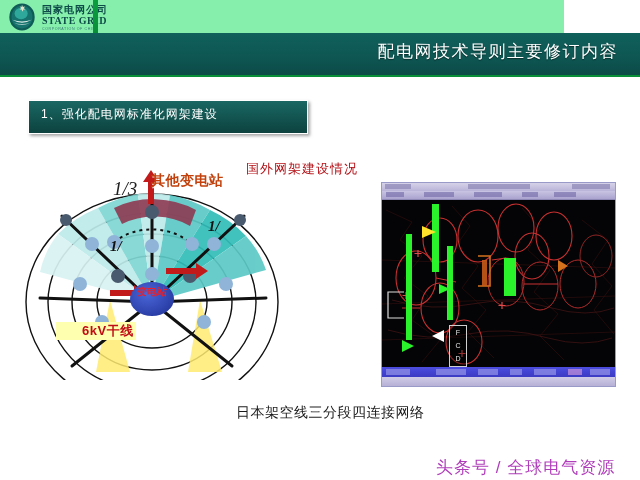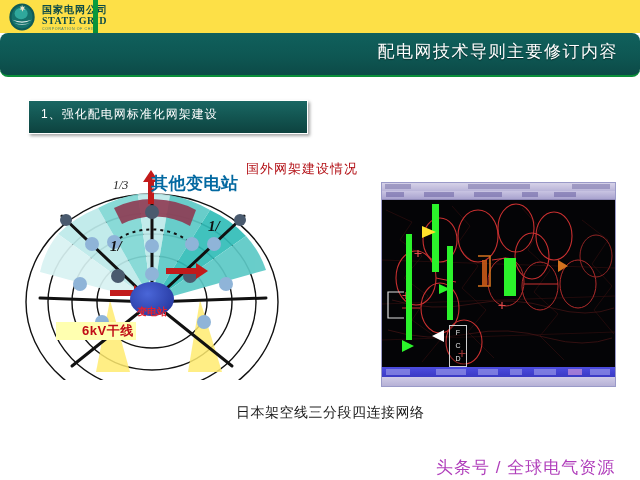--- a/index.html
+++ b/index.html
@@ -2,56 +2,56 @@
 <html lang="zh"><head>
 <meta charset="utf-8">
 <style>
   html,body{margin:0;padding:0;background:#ffffff;}
   body{
     width:640px;height:480px;overflow:hidden;position:relative;
     font-family:"Liberation Sans","DejaVu Sans",sans-serif;
   }
 
   
-  #logo-strip{position:absolute;left:0;top:0;width:640px;height:33px;background:#fde047;}
+  #logo-strip{position:absolute;left:0;top:0;width:564px;height:33px;background:#86efac;}
   #logo-mark{position:absolute;left:8px;top:3px;width:28px;height:28px;}
   #logo-text{position:absolute;left:42px;top:4px;width:120px;}
   #logo-cn{font-size:10px;font-weight:bold;color:#0d4b48;letter-spacing:1px;line-height:11px;}
   #logo-en{font-size:10px;font-weight:bold;color:#0d4b48;letter-spacing:.5px;line-height:11px;
            font-family:"Liberation Serif","DejaVu Serif",serif;}
   #logo-sub{font-size:3.6px;color:#3a7b77;letter-spacing:.6px;line-height:6px;}
 
   
   #accent-bar{position:absolute;left:93px;top:0;width:5px;height:33px;
               background:linear-gradient(180deg,#0a9e3f 0%,#0a8f39 100%);}
 
   
   #header-band{position:absolute;left:0;top:33px;width:640px;height:42px;
       background:linear-gradient(180deg,#10605c 0%,#0e5753 55%,#0c4a47 100%);
-      border-bottom:2px solid #0a8f39;border-radius:8px;}
+      border-bottom:2px solid #0a8f39;}
   #header-title{position:absolute;right:22px;top:7px;color:#ffffff;font-size:17px;
       letter-spacing:1.5px;font-weight:500;text-shadow:0 1px 1px rgba(0,0,0,.5);}
 
   
   #section-plate{position:absolute;left:28px;top:100px;width:278px;height:32px;
       background:linear-gradient(180deg,#1a6763 0%,#12534f 55%,#0d423f 100%);
       border:1px solid #ffffff;box-shadow:2px 2px 3px rgba(0,0,0,.35);}
   #section-title{position:absolute;left:12px;top:5px;color:#ffffff;font-size:12px;letter-spacing:1px;}
 
   
   #left-fig{position:absolute;left:18px;top:150px;width:300px;height:230px;}
-  #fig-third{position:absolute;left:95px;top:28px;font-size:12px;color:#222;
+  #fig-third{position:absolute;left:95px;top:28px;font-size:19px;color:#222;
      font-family:"Liberation Serif","DejaVu Serif",serif;font-style:italic;}
-  #fig-other-sub{position:absolute;left:133px;top:22px;font-size:17px;font-weight:bold;
-     color:#0369a1;letter-spacing:.5px;text-shadow:1px 1px 0 rgba(255,255,255,.8);}
+  #fig-other-sub{position:absolute;left:133px;top:22px;font-size:14px;font-weight:bold;
+     color:#c2410c;letter-spacing:.5px;text-shadow:1px 1px 0 rgba(255,255,255,.8);}
   #fig-sub-center{position:absolute;left:112px;top:132px;width:44px;height:34px;
      background:radial-gradient(ellipse at 40% 35%,#4a66d8 0%,#2b3fa8 70%,#1e2d82 100%);
      border-radius:50%;}
   #fig-sub-center span{position:absolute;left:6px;top:4px;color:#e8202a;font-size:10px;
-     font-weight:bold;line-height:12px;width:32px;text-align:center;margin-top:20px;}
+     font-weight:bold;line-height:12px;width:32px;text-align:center;}
   .fig-lbl{position:absolute;font-size:13px;font-weight:bold;color:#c00c16;
      background:#ffffb0;padding:0 2px;letter-spacing:.5px;}
   #lbl-trunk{left:38px;top:172px;padding-left:26px;}
   #lbl-link{left:148px;top:182px;}
   .frac{position:absolute;font-size:15px;color:#111;
      font-family:"Liberation Serif","DejaVu Serif",serif;font-style:italic;font-weight:bold;}
   #frac-a{left:92px;top:88px;}
   #frac-b{left:190px;top:68px;}
 
   

